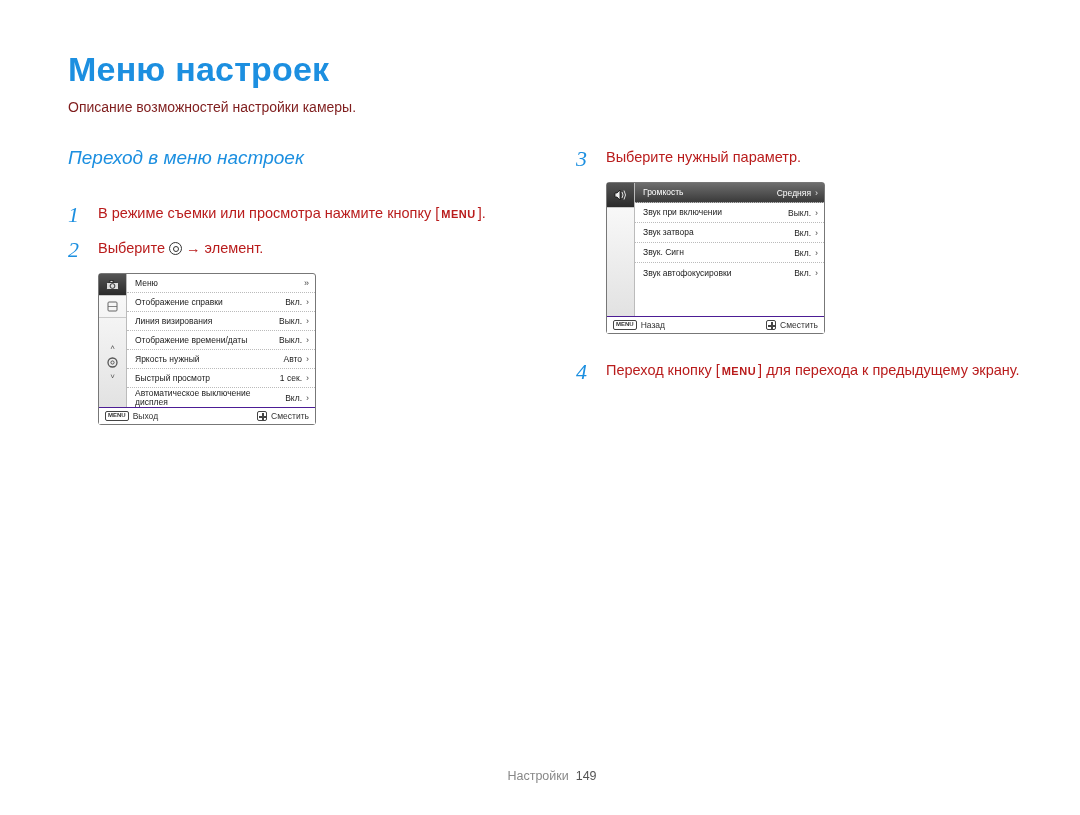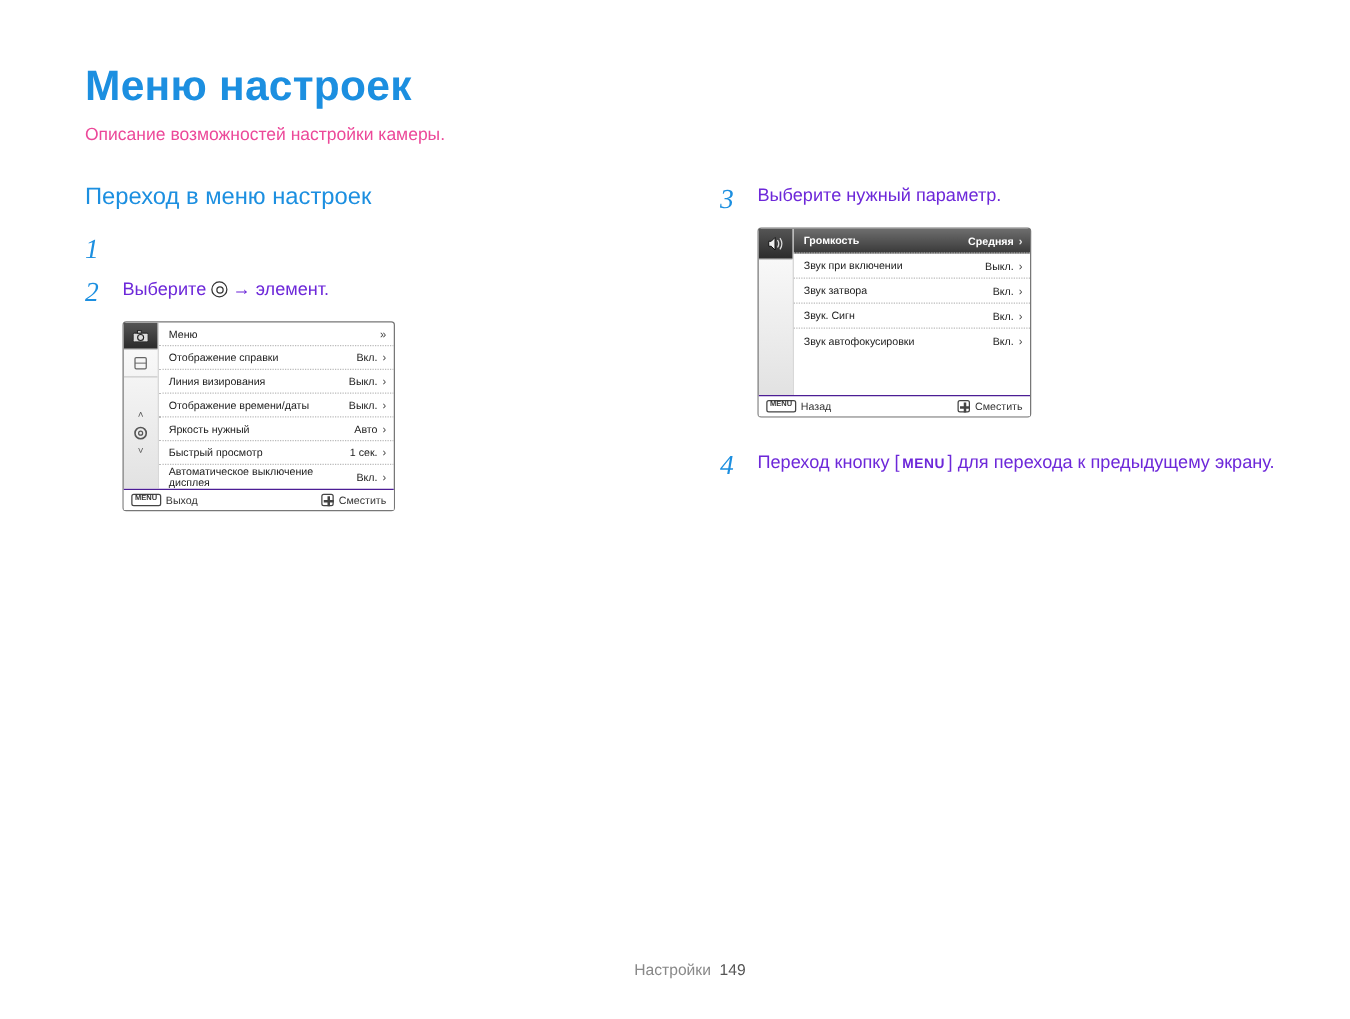--- a/index.html
+++ b/index.html
@@ -17,53 +17,54 @@
   }
   .title {
     color: #1C8FE0;
     font-size: 34px;
     font-weight: bold;
     margin-bottom: 10px;
     letter-spacing: 0.2px;
   }
   .subtitle {
     font-size: 14px;
-    color: #ec4899;
+    color: #7f1d1d;
     margin-bottom: 32px;
   }
   .columns {
     display: flex;
     gap: 40px;
   }
   .col { flex: 1; }
   .section-heading {
     color: #1C8FE0;
     font-size: 19px;
     font-weight: normal;
-    margin-bottom: 18px;
+    margin-bottom: 34px;
+    font-style: italic;
   }
   .step {
     display: flex;
     gap: 14px;
     margin-bottom: 12px;
     align-items: flex-start;
   }
   .step-num {
     color: #1C8FE0;
     font-family: Georgia, 'Times New Roman', serif;
     font-size: 22px;
     font-style: italic;
     line-height: 1;
     flex: 0 0 16px;
     padding-top: 1px;
   }
   .step-text {
     font-size: 14.5px;
     line-height: 1.45;
-    color: #6d28d9;
+    color: #b91c1c;
   }
   .menu-btn {
     display: inline-block;
     font-size: 11px;
     font-weight: bold;
     padding: 0 2px;
     line-height: 1.2;
     letter-spacing: 0.5px;
   }
   .gear-icon-inline {
@@ -110,21 +111,21 @@
   .mini-caret { font-size:8px; line-height:1;}
   .list { flex:1; display:flex; flex-direction:column;}
   .row {
     display:flex; align-items:center;
     border-bottom:1px dotted #bbb;
     height:19px;
     padding:0 6px 0 8px;
     gap:4px;
   }
   .row:last-child { border-bottom:none; }
-  .row.selected { background: linear-gradient(#6e6e6e,#3a3a3a); color:#fff;font-weight:bold; }
+  .row.selected { background: linear-gradient(#6e6e6e,#3a3a3a); color:#fff; }
   .row .label { flex:1; font-size:8.5px; line-height:1.05; }
   .row .value { font-size:8.5px; text-align:left; white-space:nowrap;}
   .row .chev { font-size:9px; opacity:.85;}
 
   .footer-bar {
     height:17px;
     display:flex;
     align-items:center;
     padding:0 6px;
     border-top:1px solid #4c1d95;
@@ -164,20 +165,24 @@
   <div class="title">Меню настроек</div>
   <div class="subtitle">Описание возможностей настройки камеры.</div>
 
   <div class="columns">
 
     <div class="col">
       <div class="section-heading">Переход в меню настроек</div>
 
       <div class="step">
         <div class="step-num">1</div>
+        <div class="step-text">
+          <span>В режиме съемки или просмотра нажмите кнопку</span>
+          <span>[</span><span class="menu-btn">MENU</span><span>].</span>
+        </div>
       </div>
 
       <div class="step">
         <div class="step-num">2</div>
         <div class="step-text">
           <span>Выберите </span>
           <span class="gear-icon-inline"></span>
           <span> → элемент.</span>
         </div>
       </div>

